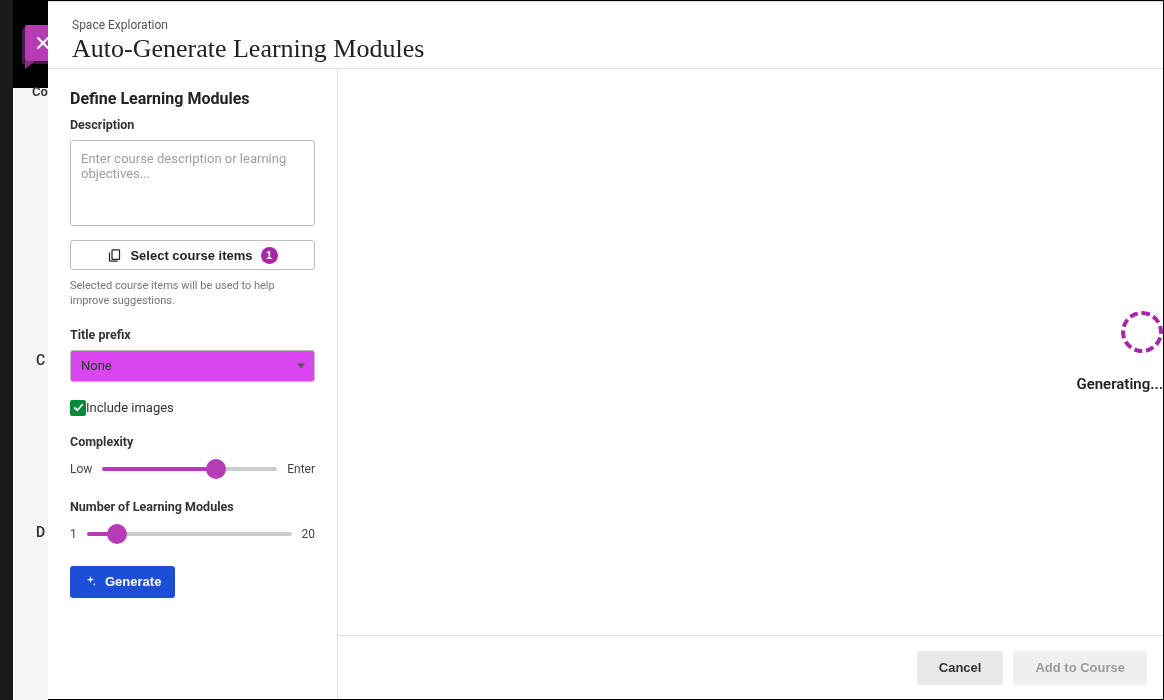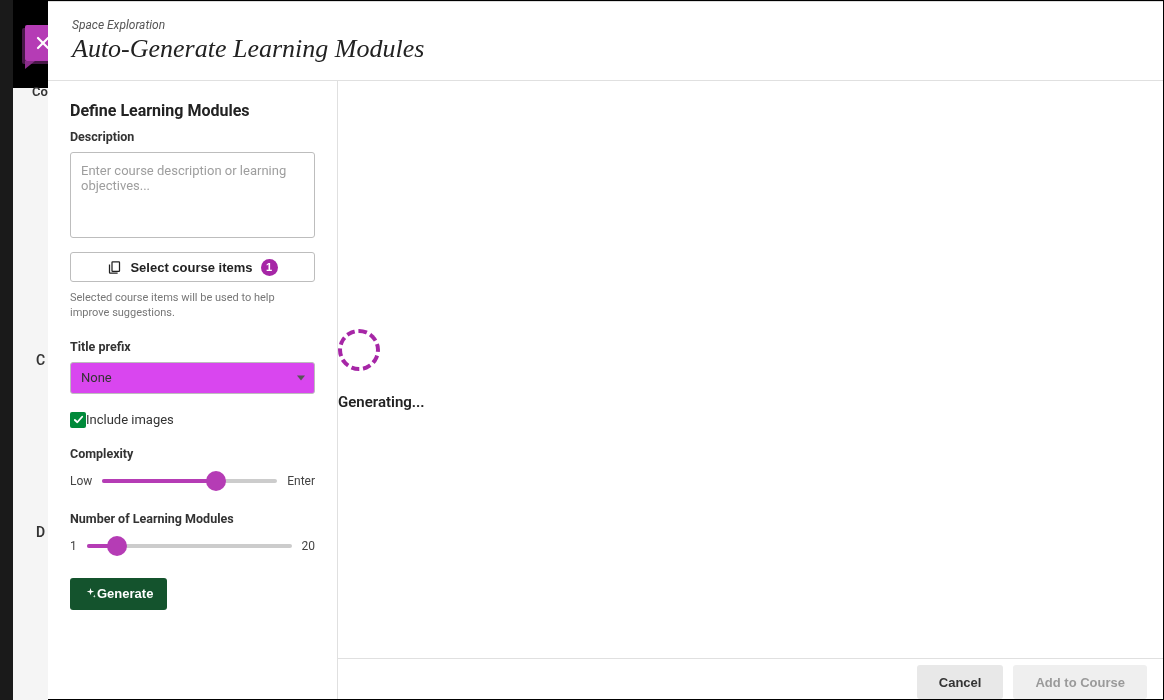--- a/index.html
+++ b/index.html
@@ -54,23 +54,22 @@
     content:"";
     position:absolute;
     left:0; bottom:-8px;
     width:0;height:0;
     border-left:0 solid transparent;
     border-right:10px solid transparent;
     border-top:8px solid #8a2d8a;
   }
 
   .modal-header {
-    padding: 16px 24px 16px 24px;
+    padding: 16px 24px 4px 24px;
     border-bottom: 1px solid #e0e0e0;
-    font-style: italic;
   }
   .modal-header .course-name {
     font-size: 12px; color: #555; margin-bottom: 2px;
   }
   .modal-header .title {
     font-size: 26px; font-weight: 400; color: #222; font-family: Georgia, 'Times New Roman', serif;
   }
 
   .modal-body {
     flex: 1;
@@ -179,51 +178,51 @@
     position: absolute; top: 50%;
     width: 20px; height: 20px; background: #b53cb5;
     border-radius: 50%; transform: translate(-50%, -50%);
     cursor: grab;
   }
 
   .generate-btn {
     margin-top: 20px;
     height: 32px;
     padding: 0 14px;
-    background: #14532d;
+    background: #1d4ed8;
     color: #fff;
     border: none;
     border-radius: 3px;
-    display: inline-flex; align-items: center; 
+    display: inline-flex; align-items: center; gap: 8px;
     font-size: 13px; font-weight: 600;
     cursor: pointer;
   }
 
   .right-panel {
     flex: 1;
     display: flex;
     flex-direction: column;
   }
   .generating-area {
     flex: 1;
     display: flex; flex-direction: column;
-    align-items: flex-start; justify-content: center;
+    align-items: flex-end; justify-content: center;
     gap: 22px;
   }
   .spinner {
     width: 42px; height: 42px;
     border: 4px dashed #a626a6;
     border-radius: 50%;
   }
   .generating-text { font-size: 15px; color: #222; font-weight: 600; }
 
   .footer {
-    height: 41px;
+    height: 64px;
     border-top: 1px solid #e0e0e0;
-    display: flex; justify-content: flex-end; align-items: flex-end;
+    display: flex; justify-content: flex-end; align-items: center;
     padding: 0 16px; gap: 10px;
     background: #fff;
   }
   .footer .btn {
     height: 34px; padding: 0 22px;
     font-size: 13px; font-weight: 600;
     border: none; border-radius: 3px;
     cursor: pointer;
   }
   .btn-cancel {

